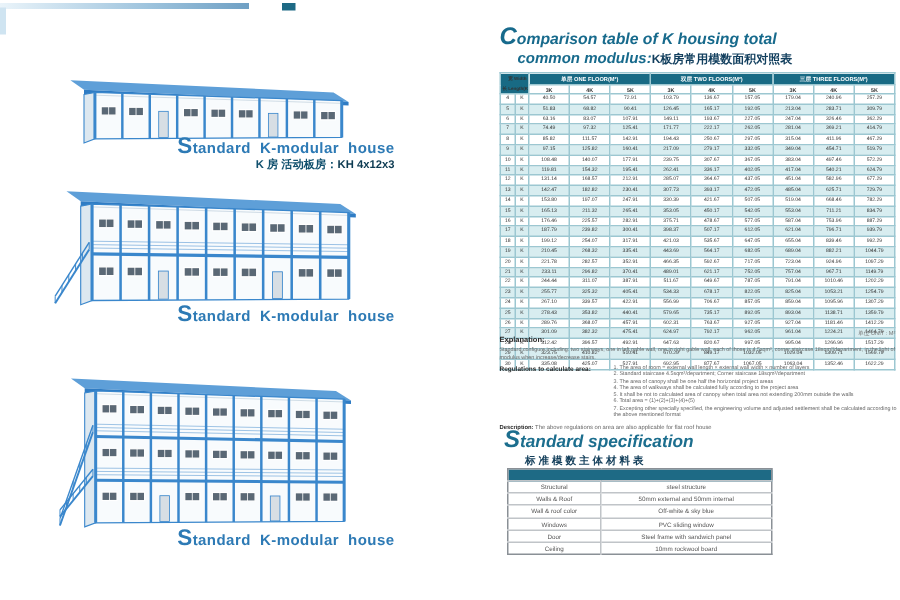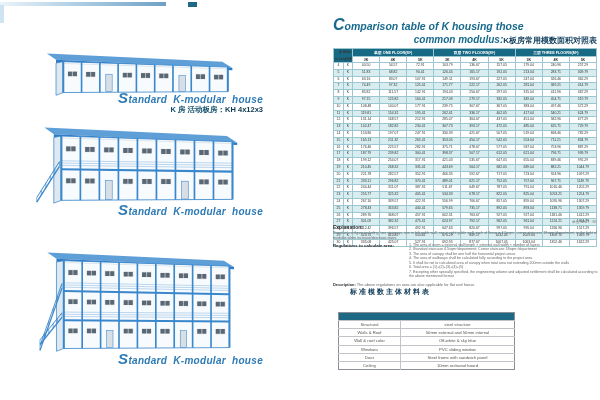--- a/index.html
+++ b/index.html
@@ -10,32 +10,32 @@
   
   .top-grad { position:absolute; left:0; top:2px; width:166px; height:4px;
               background:linear-gradient(to right,#eaf4fa,#9dc3dd 60%,#6fa0c4); }
   .left-strip { position:absolute; left:0; top:5px; width:4px; height:18px; background:#cfe4f1; }
   .teal-tab { position:absolute; left:188px; top:2px; width:9px; height:5px; background:#1e6a85; }
 
   
   .house { position:absolute; }
   .house svg { display:block; width:100%; height:100%; }
   .caption { position:absolute; text-align:right; }
-  .cap-en { color:#2d7ab5; font-style:italic; font-weight:bold; font-size:10px;
+  .cap-en { color:#2d7ab5; font-weight:bold; font-size:10px;
             letter-spacing:.3px; word-spacing:3px; white-space:nowrap; line-height:11px; }
   .cap-en .initial { font-size:15px; }
   .cap-zh { color:#10506e; font-weight:bold; font-size:7.5px; line-height:9px; white-space:nowrap; }
   .cap-zh .model { color:#0d3b52; }
 
   
   .cmp-title { position:absolute; left:333px; top:19px; width:264px; }
   .t-line1 { color:#176a8c; font-style:italic; font-weight:bold; font-size:10.5px;
              line-height:12px; white-space:nowrap; }
   .t-line1 .initial { font-size:16px; }
-  .t-line2 { line-height:11px; white-space:nowrap; margin-left:12px;text-align:right; }
+  .t-line2 { line-height:11px; white-space:nowrap; margin-left:12px; }
   .t-line2 .en { color:#176a8c; font-style:italic; font-weight:bold; font-size:10px; }
   .t-line2 .zh { color:#123f5e; font-weight:bold; font-size:8px; }
 
   
   .cmp-wrap { position:absolute; left:333px; top:48px; width:264px; }
   table.cmp { border-collapse:collapse; table-layout:fixed; width:264px;
               border:1px solid #5f97a8; }
   table.cmp th, table.cmp td { border:0.4px solid #9cc7d1; text-align:center;
               padding:0; overflow:hidden; white-space:nowrap; }
   .grp-head th { background:#186a84; color:#fff; font-size:3.8px; font-weight:bold; height:8px; }
@@ -285,21 +285,21 @@
         <line x1="18.4" y1="89.84" x2="18.4" y2="84.84" stroke="#3a87cc" stroke-width="0.7"></line>
         <line x1="23.2" y1="83.92" x2="23.2" y2="78.92" stroke="#3a87cc" stroke-width="0.7"></line>
         <line x1="28" y1="78" x2="28" y2="73" stroke="#3a87cc" stroke-width="0.7"></line>
       </svg>
     </div>
   <div class="caption" style="left:100px; top:353px; width:163px;">
     <div class="cap-en"><span class="initial">S</span><span>tandard K-modular house</span></div>
   </div>
 
   <div class="cmp-title">
-    <div class="t-line1"><span class="initial">C</span><span>omparison table of K housing those</span></div>
+    <div class="t-line1"><span class="initial">C</span><span>omparison table of K housing total</span></div>
     <div class="t-line2"><span class="en">common modulus:</span><span class="zh">K板房常用模数面积对照表</span></div>
   </div>
 
   <div class="cmp-wrap">
     <table class="cmp" id="cmp-table">
         <colgroup>
           <col style="width:10px">
           <col style="width:9px">
           <col>
           <col>
@@ -704,20 +704,21 @@
           <li>7. Excepting other specially specified, the engineering volume and adjusted settlement shall be calculated according to the above mentioned format</li>
         </ul>
     </div>
     <div class="desc-line">
       <span class="lbl">Description:</span>
       <span>The above regulations on area are also applicable for flat roof house</span>
     </div>
   </div>
 
   <div class="spec-title">
+    <div class="line1"><span class="initial">S</span><span>tandard specification</span></div>
     <div class="line2">标准模数主体材料表</div>
   </div>
   <div class="spec-wrap">
     <table class="spec" id="spec-table">
         <tbody>
           <tr class="head">
             <td colspan="2"></td>
           </tr>
           <tr>
             <td class="lbl">Structural</td>

